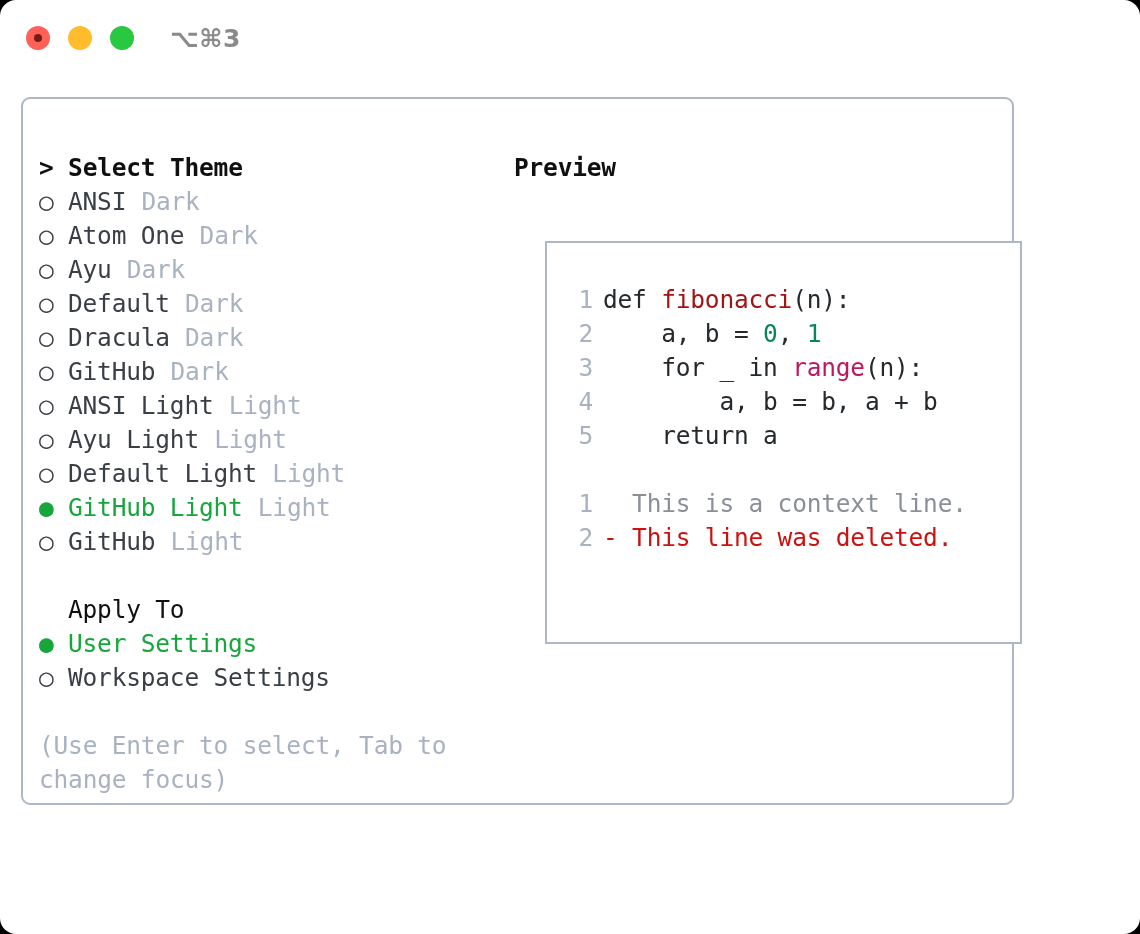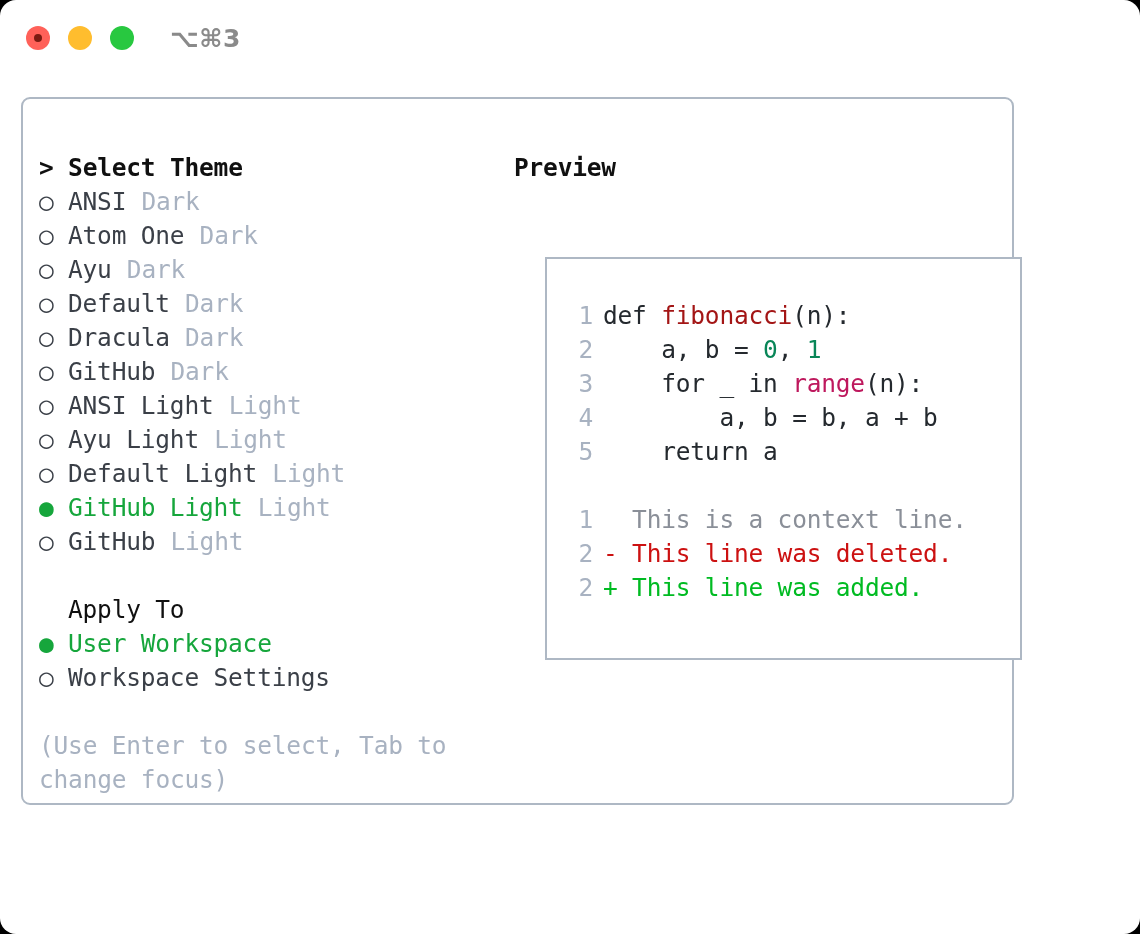--- a/index.html
+++ b/index.html
@@ -153,21 +153,21 @@
     font-size: 24.5px;
     font-weight: 700;
     color: #101010;
     line-height: 34px;
     height: 34px;
     letter-spacing: -0.2px;
   }
   .preview-box {
     position: absolute;
     left: 31px;
-    top: 106px;
+    top: 90px;
     width: 477px;
     height: 403px;
     border: 2px solid #aeb8c4;
     box-sizing: border-box;
     background: #ffffff;
   }
   .code-area {
     position: absolute;
     left: 0; top: 40px;
     width: 100%;
@@ -227,39 +227,38 @@
           <div class="opt-row"><span class="bullet">○</span><span class="opt-name">Default Light</span><span class="opt-kind">Light</span></div>
           <div class="opt-row selected"><span class="bullet sel">●</span><span class="opt-name">GitHub Light</span><span class="opt-kind">Light</span></div>
           <div class="opt-row"><span class="bullet">○</span><span class="opt-name">GitHub</span><span class="opt-kind">Light</span></div>
         </div>
 
       <div class="spacer-row"></div>
 
       <div class="apply-title"><span class="bullet blank">○</span><span>Apply To</span></div>
 
       <div id="apply-list">
-          <div class="opt-row selected"><span class="bullet sel">●</span><span class="opt-name">User Workspace</span></div>
+          <div class="opt-row selected"><span class="bullet sel">●</span><span class="opt-name">User Settings</span></div>
           <div class="opt-row"><span class="bullet">○</span><span class="opt-name">Workspace Settings</span></div>
         </div>
 
       <div class="hint">(Use Enter to select, Tab to change focus)</div>
     </div>
 
     <div class="col-right">
       <div class="preview-title">Preview</div>
 
       <div class="preview-box">
         <div class="code-area" id="code-area">
             <div class="code-line"><span class="lno">1</span><span class="tok-kw">def </span><span class="tok-fn">fibonacci</span><span class="tok-kw">(n):</span></div>
             <div class="code-line"><span class="lno">2</span><span class="tok-kw">    a, b = </span><span class="tok-num">0</span><span class="tok-kw">, </span><span class="tok-num">1</span></div>
             <div class="code-line"><span class="lno">3</span><span class="tok-kw">    for _ in </span><span class="tok-call">range</span><span class="tok-kw">(n):</span></div>
             <div class="code-line"><span class="lno">4</span><span class="tok-kw">        a, b = b, a + b</span></div>
             <div class="code-line"><span class="lno">5</span><span class="tok-kw">    return a</span></div>
             <div class="code-line"><span class="lno"></span><span class="tok-kw"></span></div>
             <div class="code-line"><span class="lno">1</span><span class="diff-ctx">  This is a context line.</span></div>
             <div class="code-line"><span class="lno">2</span><span class="diff-del">- This line was deleted.</span></div>
-            <div class="code-line"><span class="lno">2</span><span class="diff-add">+ This line was added.</span></div>
           </div>
       </div>
     </div>
 
   </div>
 </div>
 
 </body></html>

